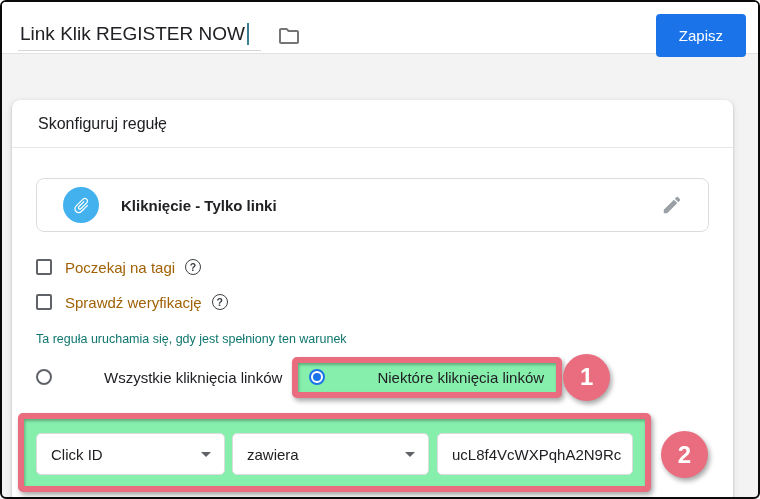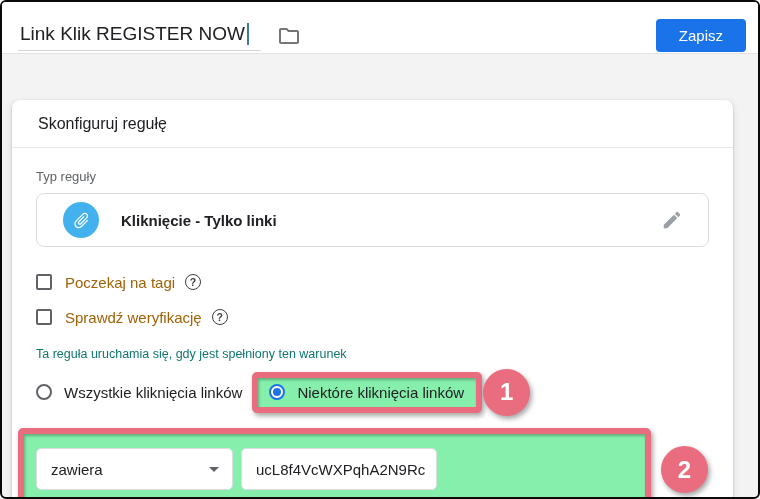--- a/index.html
+++ b/index.html
@@ -8,21 +8,21 @@
            background:#f3f3f3; overflow:hidden; }
 
   
   .topbar { position:absolute; top:0; left:0; right:0; height:52px; background:#fff;
             border-bottom:1px solid #e3e3e3; display:flex; align-items:center; padding:16px 12px 0 16px; }
   .title-field { position:relative; border-bottom:1px solid #d4d6d9; padding:3px 16px 5px 2px; }
   .title-text { font-size:19px; color:#202124; white-space:nowrap; }
   .caret { position:absolute; right:12px; top:3px; width:2px; height:22px; background:#3d7e95; }
   .folder-btn { margin-left:15px; width:26px; height:26px; display:flex; align-items:center; justify-content:center; cursor:pointer; }
   .save-btn { margin-left:auto; background:#1a73e8; color:#fff; font-size:15px; border:none;
-              border-radius:4px; height:33px; padding:0 23px; font-family:inherit; cursor:pointer; }
+              border-radius:4px; height:43px; padding:0 23px; font-family:inherit; cursor:pointer; }
 
   
   .card { position:absolute; left:10px; top:77px; width:721px; height:406px; background:#fff;
           border-radius:8px; box-shadow:0 1px 2px rgba(60,64,67,.30), 0 2px 6px rgba(60,64,67,.15);margin-top:21px; }
   .card-header { padding:15px 26px 14px; font-size:16px; font-weight:500; color:#202124;
                  border-bottom:1px solid #e8e8e8; }
   .card-body { padding:21px 24px 0; }
 
   .field-label { font-size:13px; color:#5f6368; }
 
@@ -38,21 +38,21 @@
   .row-1 { margin-top:22px; } .row-2 { margin-top:9px; }
   .checkbox { width:16px; height:16px; border:2px solid #5f6368; border-radius:2px; background:#fff; cursor:pointer; }
   .cb-label { margin-left:13px; font-size:15px; color:#a16207; }
   .help-icon { margin-left:10px; width:16px; height:16px; border:1.5px solid #3c4043; border-radius:50%;
                color:#3c4043; font-size:10.5px; font-weight:bold; display:flex; align-items:center;
                justify-content:center; cursor:pointer; }
 
   .cond-label { margin-top:17px; font-size:12.5px; color:#0f766e; }
 
   .radio-row { display:flex; align-items:center; margin-top:5px; height:52px; }
-  .radio-opt { display:flex; align-items:center; cursor:pointer; }
+  .radio-opt { display:flex; align-items:center; cursor:pointer;gap:40px; }
   .radio { width:16px; height:16px; border:2px solid #5f6368; border-radius:50%; background:#fff; position:relative; flex:none; }
   .radio.selected { border-color:#1a73e8; }
   .radio.selected::after { content:""; position:absolute; left:2px; top:2px; width:8px; height:8px;
                            border-radius:50%; background:#1a73e8; }
   .radio-label { margin-left:12px; font-size:15px; color:#202124; white-space:nowrap; }
 
   .annot { border:6px solid #e96d7e; border-radius:5px; background:#86efac;
            box-shadow:2px 3px 5px rgba(0,0,0,.35), inset 1px 2px 3px rgba(0,0,0,.28); }
   .annot-radio { margin-left:10px; display:flex; align-items:center; padding:6px 12px 6px 11px; }
   .badge { width:47px; height:47px; border-radius:50%; background:#e96d7e; color:#fff; font-size:24px;
@@ -89,21 +89,20 @@
       </svg>
     </div>
     <button class="save-btn">Zapisz</button>
   </div>
 
   <div class="card">
     <div class="card-header">Skonfiguruj regułę</div>
 
     <div class="card-body">
 
-      <div class="field-label">Typ reguły</div>
 
       <div class="trigger-box">
         <div class="trigger-icon">
           <svg width="19" height="19" viewBox="0 0 24 24" fill="#ffffff">
             <path d="M16.5 6v11.5c0 2.21-1.79 4-4 4s-4-1.79-4-4V5c0-1.38 1.12-2.5 2.5-2.5s2.5 1.12 2.5 2.5v10.5c0 .55-.45 1-1 1s-1-.45-1-1V6H10v9.5c0 1.38 1.12 2.5 2.5 2.5s2.5-1.12 2.5-2.5V5c0-2.21-1.79-4-4-4S7 2.79 7 5v12.5c0 3.04 2.46 5.5 5.5 5.5s5.5-2.46 5.5-5.5V6h-1.5z"></path>
           </svg>
         </div>
         <div class="trigger-name">Kliknięcie - Tylko linki</div>
         <div class="edit-btn">
           <svg width="22" height="22" viewBox="0 0 24 24" fill="#9aa0a6">
@@ -136,20 +135,24 @@
             <span class="radio selected"></span>
             <span class="radio-label">Niektóre kliknięcia linków</span>
           </div>
         </div>
         <div class="badge badge-1">1</div>
       </div>
 
       <div class="filter-wrap">
         <div class="annot annot-filter">
           <div class="filter-row">
+            <div class="fbox fbox-1">
+              <span>Click ID</span>
+              <span class="chev"></span>
+            </div>
             <div class="fbox fbox-2">
               <span>zawiera</span>
               <span class="chev"></span>
             </div>
             <div class="fbox fbox-3">
               <span>ucL8f4VcWXPqhA2N9Rc</span>
             </div>
           </div>
         </div>
         <div class="badge badge-2">2</div>

